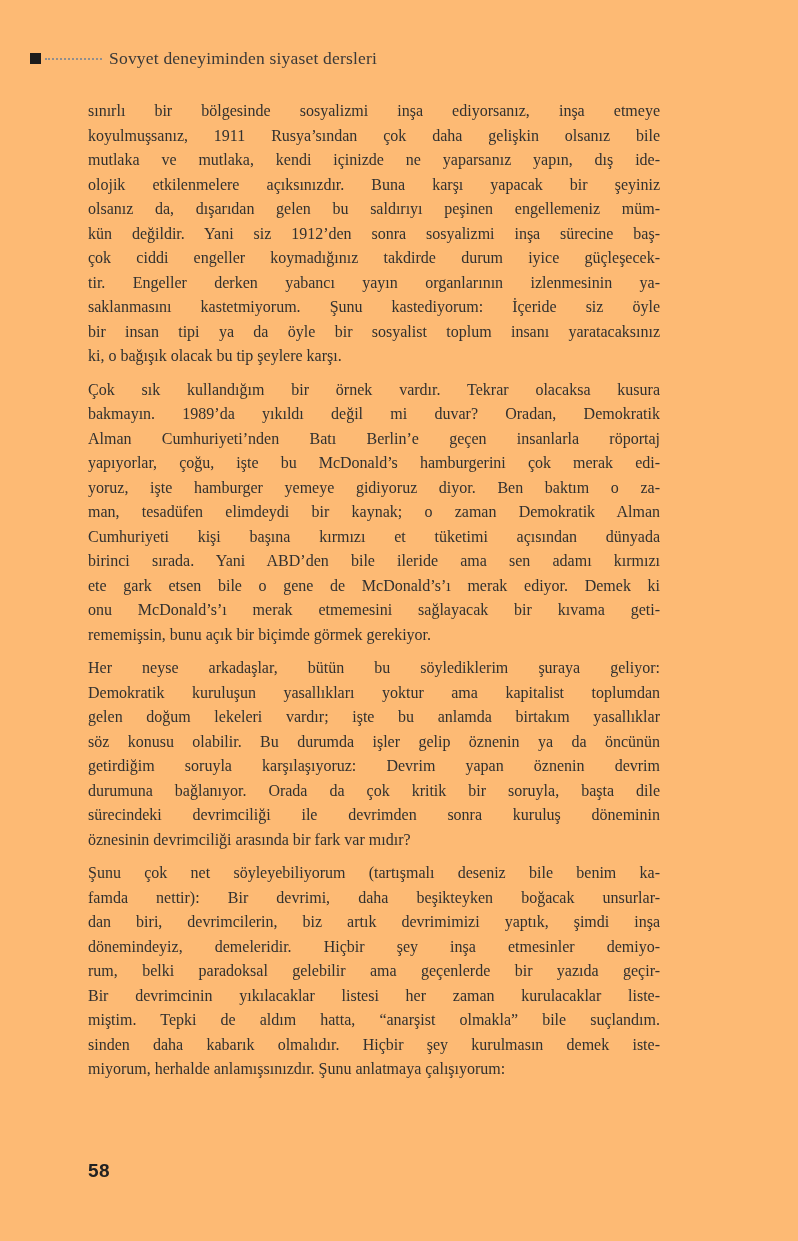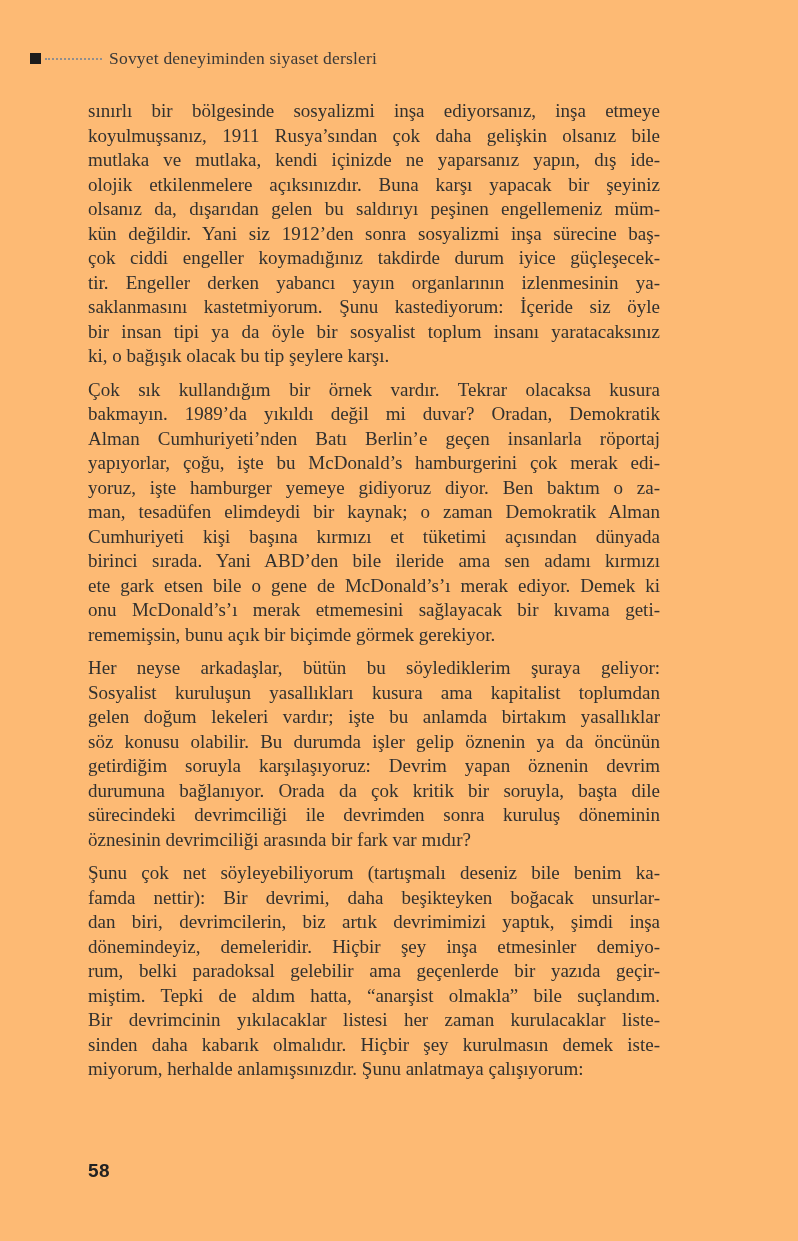--- a/index.html
+++ b/index.html
@@ -44,21 +44,21 @@
     color: #3a3938;
     letter-spacing: 0.2px;
     white-space: nowrap;
   }
   
   .body-text {
     position: absolute;
     left: 88px;
     top: 99px;
     width: 572px;
-    font-size: 19px;
+    font-size: 16px;
     line-height: 24.5px;
     color: #32312f;
   }
   .para {
     margin: 0 0 9px 0;
   }
   .line {
     text-align: justify;
     text-align-last: justify;
     white-space: normal;
@@ -111,36 +111,36 @@
         <div class="line">yoruz, işte hamburger yemeye gidiyoruz diyor. Ben baktım o za-</div>
         <div class="line">man, tesadüfen elimdeydi bir kaynak; o zaman Demokratik Alman</div>
         <div class="line">Cumhuriyeti kişi başına kırmızı et tüketimi açısından dünyada</div>
         <div class="line">birinci sırada. Yani ABD’den bile ileride ama sen adamı kırmızı</div>
         <div class="line">ete gark etsen bile o gene de McDonald’s’ı merak ediyor. Demek ki</div>
         <div class="line">onu McDonald’s’ı merak etmemesini sağlayacak bir kıvama geti-</div>
         <div class="line last">rememişsin, bunu açık bir biçimde görmek gerekiyor.</div>
       </div>
       <div class="para">
         <div class="line">Her neyse arkadaşlar, bütün bu söylediklerim şuraya geliyor:</div>
-        <div class="line">Sosyalist kuruluşun yasallıkları kusura ama kapitalist toplumdan</div>
+        <div class="line">Demokratik kuruluşun yasallıkları yoktur ama kapitalist toplumdan</div>
         <div class="line">gelen doğum lekeleri vardır; işte bu anlamda birtakım yasallıklar</div>
         <div class="line">söz konusu olabilir. Bu durumda işler gelip öznenin ya da öncünün</div>
         <div class="line">getirdiğim soruyla karşılaşıyoruz: Devrim yapan öznenin devrim</div>
         <div class="line">durumuna bağlanıyor. Orada da çok kritik bir soruyla, başta dile</div>
         <div class="line">sürecindeki devrimciliği ile devrimden sonra kuruluş döneminin</div>
         <div class="line last">öznesinin devrimciliği arasında bir fark var mıdır?</div>
       </div>
       <div class="para">
         <div class="line">Şunu çok net söyleyebiliyorum (tartışmalı deseniz bile benim ka-</div>
         <div class="line">famda nettir): Bir devrimi, daha beşikteyken boğacak unsurlar-</div>
         <div class="line">dan biri, devrimcilerin, biz artık devrimimizi yaptık, şimdi inşa</div>
         <div class="line">dönemindeyiz, demeleridir. Hiçbir şey inşa etmesinler demiyo-</div>
         <div class="line">rum, belki paradoksal gelebilir ama geçenlerde bir yazıda geçir-</div>
+        <div class="line">Bir devrimcinin yıkılacaklar listesi her zaman kurulacaklar liste-</div>
         <div class="line">miştim. Tepki de aldım hatta, “anarşist olmakla” bile suçlandım.</div>
-        <div class="line">Bir devrimcinin yıkılacaklar listesi her zaman kurulacaklar liste-</div>
         <div class="line">sinden daha kabarık olmalıdır. Hiçbir şey kurulmasın demek iste-</div>
         <div class="line last">miyorum, herhalde anlamışsınızdır. Şunu anlatmaya çalışıyorum:</div>
       </div>
     </div>
 
   <div class="page-number">58</div>
 
 </div>
 
 </body></html>

